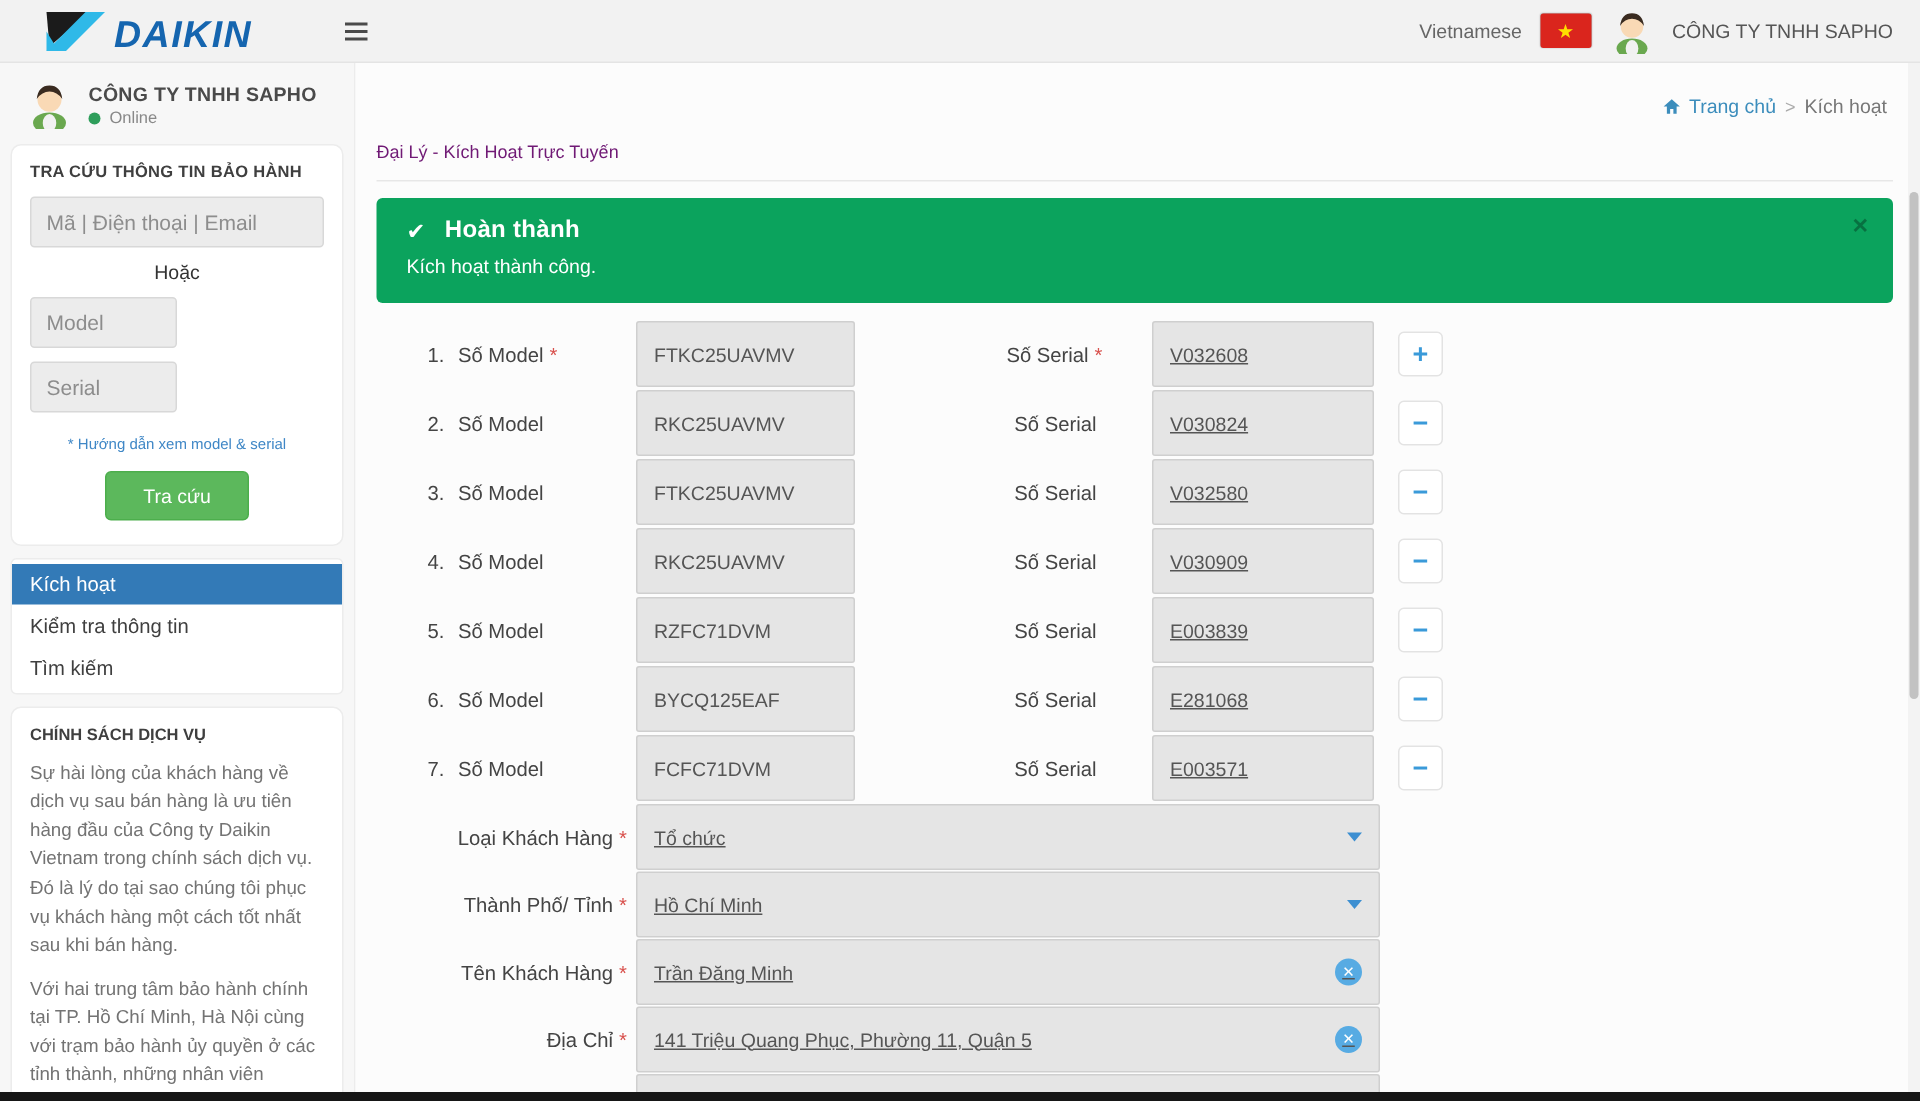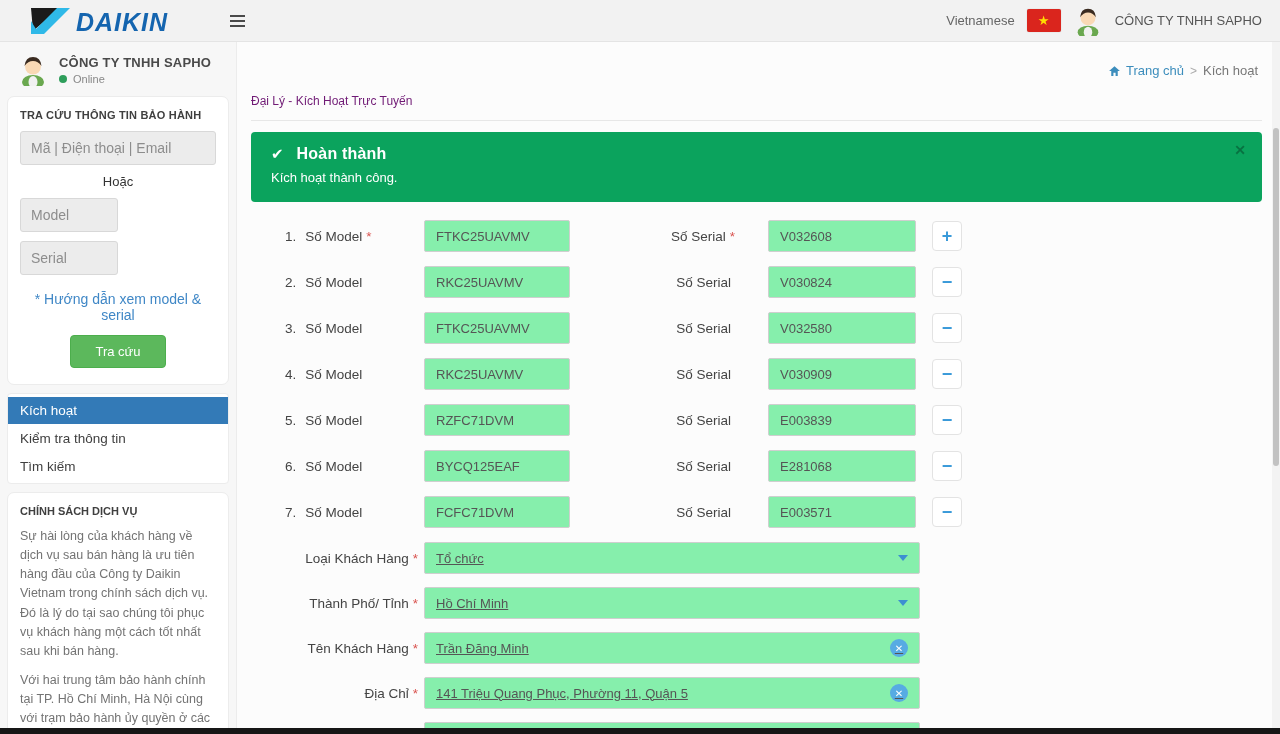--- a/index.html
+++ b/index.html
@@ -28,21 +28,21 @@
   .dot { width:8px; height:8px; border-radius:50%; background:#2e9e5b; }
   .status-label { font-size:11px; color:#888; }
   .card { background:#fff; border:1px solid #ececec; border-radius:7px; margin-bottom:8px; }
   .lookup-card { padding:12px 12px 16px 12px; }
   .lookup-title { font-size:11px; font-weight:bold; color:#3f3f3f; margin-bottom:10px; letter-spacing:.2px; }
   .side-input { width:100%; height:34px; background:#ececec; border:1px solid #d8d8d8; border-radius:3px; padding:0 10px; font-size:14px; color:#555; font-family:inherit; }
   .side-input::placeholder { color:#8d8d8d; opacity:1; }
   .or-label { text-align:center; font-size:13px; color:#333; margin:9px 0; }
   .two-inputs { display:flex; gap:9px;flex-direction:column; }
   .two-inputs input { width:50%; }
-  .guide-link { display:block; text-align:center; font-size:14px; color:#3f87c6; margin:16px 0 12px; text-decoration:none; cursor:pointer; }
+  .guide-link { display:block; text-align:center; font-size:10px; color:#3f87c6; margin:16px 0 12px; text-decoration:none; cursor:pointer; }
   .btn-search-wrap { text-align:center; }
   .btn-search { background:#5cb85c; color:#fff; border:1px solid #4cae4c; border-radius:4px; font-size:13px; padding:8px 24px; cursor:pointer; font-family:inherit; }
   .menu-card { border-radius:4px; overflow:hidden; padding:2px 0; }
   .menu-item { font-size:13.5px; color:#3f3f3f; padding:6px 12px; margin:1px 0; cursor:pointer; }
   .menu-item.active { background:#337ab7; color:#fff; }
   .policy-card { padding:12px 12px 14px 12px; }
   .policy-title { font-size:11px; font-weight:bold; color:#3f3f3f; margin-bottom:10px; }
   .policy-card p { font-size:12.5px; color:#737373; line-height:1.53; margin-bottom:10px; }
 
   
@@ -59,24 +59,24 @@
   .alert-title { font-size:16px; font-weight:bold; letter-spacing:.2px; }
   .alert-msg { font-size:13px; margin-top:7px; }
   .alert-close { position:absolute; top:10px; right:16px; font-size:14px; font-weight:bold; color:rgba(0,0,0,.3); cursor:pointer; background:none; border:none; }
 
   .form-area { margin-top:18px; }
   .device-row, .field-row { display:flex; align-items:center; height:32px; margin-bottom:14px; }
   .field-row { margin-bottom:13px; }
   .d-label { width:173px; padding-left:34px; font-size:13.5px; color:#444; white-space:nowrap; }
   .d-label .num { margin-right:9px; }
   .req { color:#d9534f; margin-left:4px; }
-  .gbox { background:#86efac; border:1px solid #cfcfcf; border-radius:2px; height:32px; display:flex; align-items:center; padding:0 11px; font-size:13px; color:#555; cursor:text; }
+  .gbox { background:#e5e5e5; border:1px solid #cfcfcf; border-radius:2px; height:44px; display:flex; align-items:center; padding:0 11px; font-size:13px; color:#555; cursor:text; }
   .model-box { width:146px; }
   .serial-label { width:165px; text-align:right; font-size:13.5px; color:#444; white-space:nowrap; }
-  .serial-box { margin-left:33px; width:148px; }
+  .serial-box { margin-left:33px; width:148px;text-decoration:underline; }
   .row-btn { margin-left:16px; width:30px; height:30px; background:#fff; border:1px solid #e3e3e3; border-radius:4px; color:#3a9ad9; font-size:18px; font-weight:bold; line-height:26px; cursor:pointer; font-family:inherit; }
   .f-label { width:167px; text-align:right; font-size:13.5px; color:#444; white-space:nowrap; }
   .wide-box { margin-left:6px; width:496px; position:relative; justify-content:flex-end; cursor:pointer;text-decoration:underline; }
   .wide-box .val { flex:1; }
   .chev { width:0; height:0; border-left:5px solid transparent; border-right:5px solid transparent; border-top:6px solid #3d8fd1; margin-left:8px; }
   .clear-ic { width:18px; height:18px; border-radius:50%; background:#57abe3; color:#fff; font-size:10px; font-weight:bold; display:flex; align-items:center; justify-content:center; margin-left:8px; cursor:pointer; }
 
   
   .vscroll { position:absolute; top:42px; right:0; width:8px; height:692px; background:#f3f3f3; z-index:40; }
   .vscroll .thumb { position:absolute; top:86px; left:1px; width:6px; height:338px; background:#c2c2c2; border-radius:3px; }

